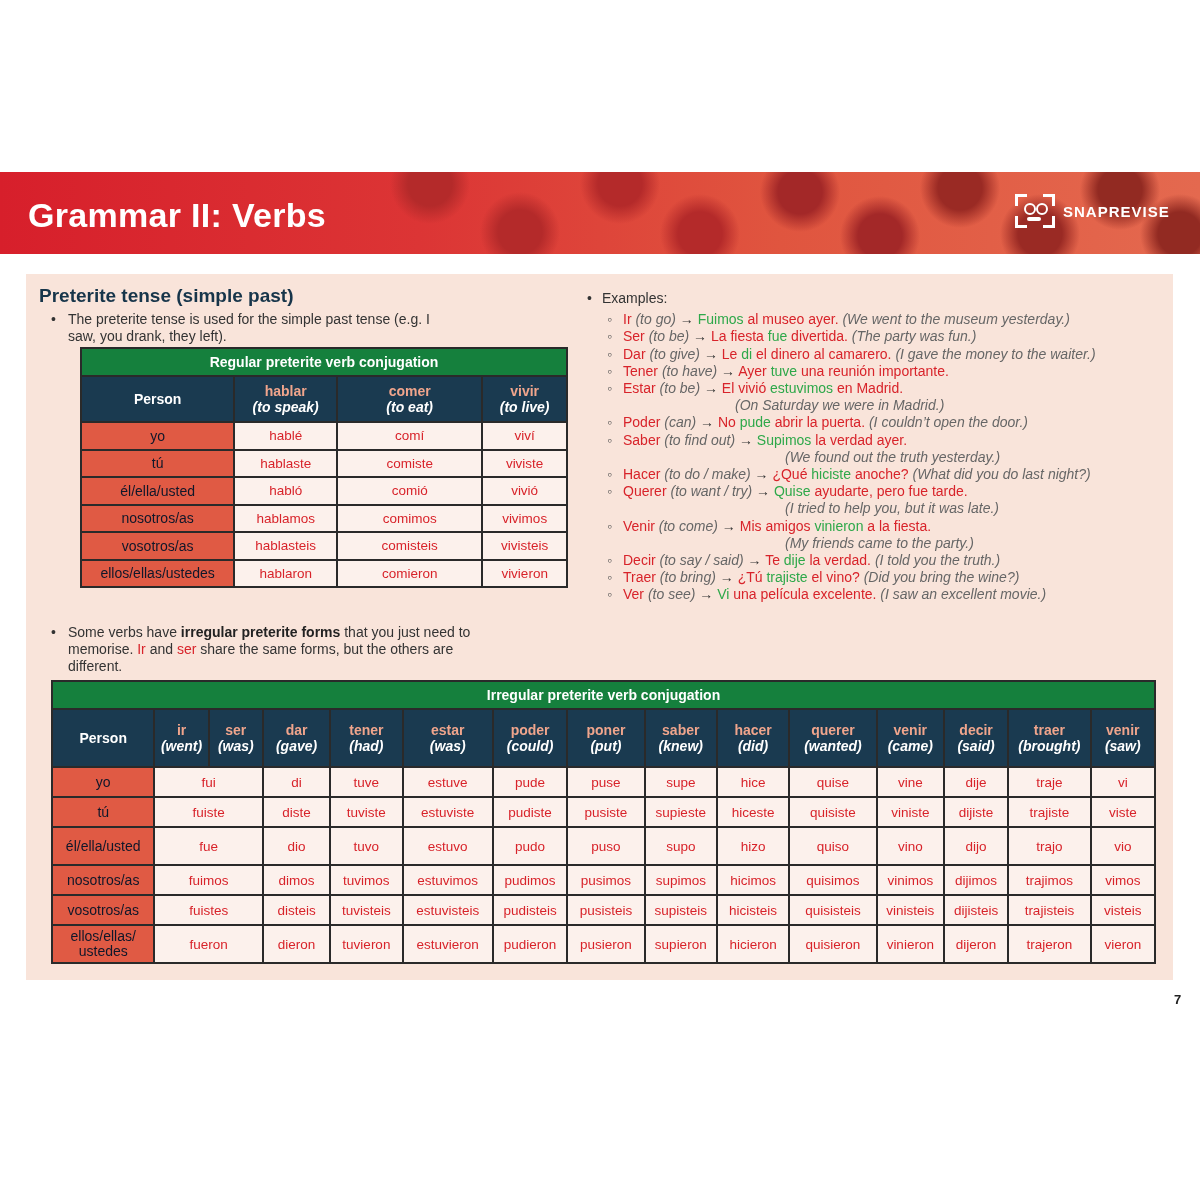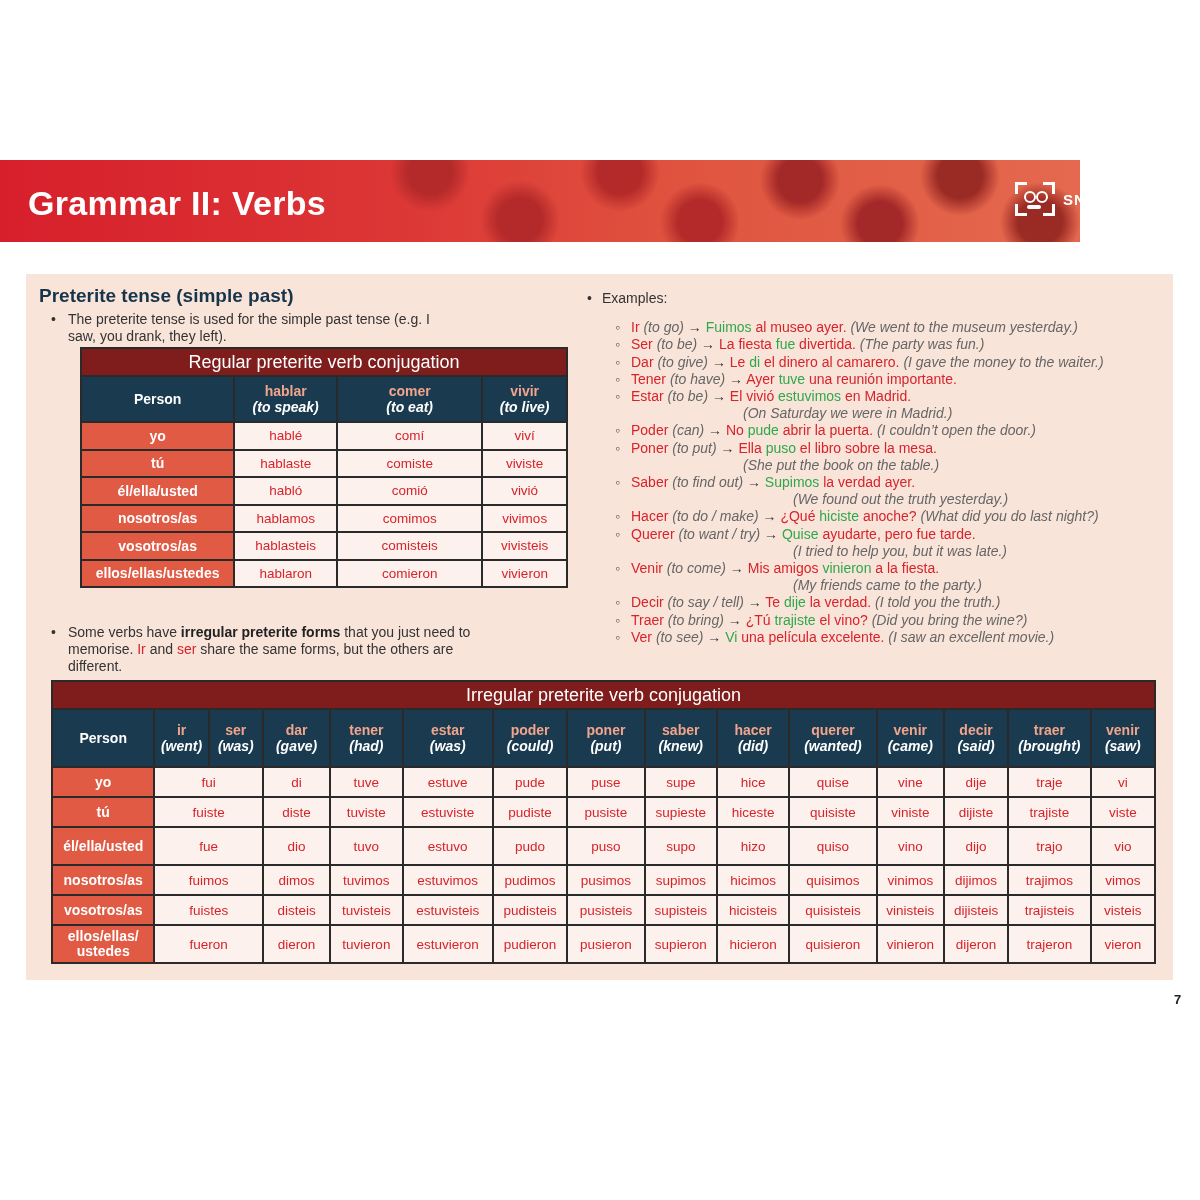--- a/index.html
+++ b/index.html
@@ -1,17 +1,17 @@
 <!DOCTYPE html>
 <html><head>
 <meta charset="utf-8">
 <style>
   html, body { margin:0; padding:0; background:#ffffff; }
   body { width:1200px; height:1200px; position:relative; overflow:hidden; font-family:"Liberation Sans", sans-serif; color:#222; }
-  .banner { position:absolute; left:0; top:160px; width:1080px; height:82px;
+  .banner { position:absolute; left:0; top:172px; width:1200px; height:82px;
     background:
       radial-gradient(circle at 430px 12px, #b42a2a 0 22px, transparent 40px),
       radial-gradient(circle at 520px 60px, #b42a2a 0 22px, transparent 40px),
       radial-gradient(circle at 620px 12px, #b42a2a 0 22px, transparent 40px),
       radial-gradient(circle at 700px 62px, #b42a2a 0 22px, transparent 40px),
       radial-gradient(circle at 800px 20px, #a32828 0 22px, transparent 40px),
       radial-gradient(circle at 880px 64px, #a32828 0 22px, transparent 40px),
       radial-gradient(circle at 960px 16px, #9a2a24 0 22px, transparent 40px),
       radial-gradient(circle at 1040px 62px, #9a2a24 0 22px, transparent 40px),
       radial-gradient(circle at 1120px 18px, #922a22 0 22px, transparent 40px),
@@ -36,38 +36,38 @@
   .h2 { position:absolute; left:39px; top:285px; font-size:19px; font-weight:bold; color:#17354a; }
   .bullet { position:absolute; font-size:14px; color:#333; line-height:17px; }
   .bullet .dot { position:absolute; left:-17px; }
   .red { color:#d8232a; }
   .green { color:#2ea84a; }
   .gray-it { color:#666; font-style:italic; }
   b { color:#222; }
 
   table { border-collapse:collapse; position:absolute; }
   td, th { border:2px solid #2a2a2a; text-align:center; padding:0; }
-  .caption-cell { background:#7f1d1d; color:#fff; font-weight:normal; font-size:18px; height:26px; }
+  .caption-cell { background:#15803d; color:#fff; font-weight:bold; font-size:14px; height:26px; }
   .head-cell { background:#1a3a50; color:#f0a58c; font-weight:bold; font-size:14px; line-height:16px; }
   .head-cell i { color:#fff; display:block; }
   .head-person { background:#1a3a50; color:#fff; font-weight:bold; font-size:14px;text-align:center; }
-  .person { background:#e05a44; color:#ffffff; font-weight:bold; font-size:14px; }
+  .person { background:#e05a44; color:#0f172a; font-weight:normal; font-size:14px; }
   .cell { background:#fcf1ec; color:#d8232a; font-size:13.5px; }
 
   #regular { left:80px; top:347px; width:488px; }
   #regular .head-cell, #regular .head-person { height:44px; }
   #regular td.cell, #regular td.person { height:25.5px; }
 
   #irregular { left:51px; top:680px; width:1105px; }
   #irregular .head-cell, #irregular .head-person { height:56px; }
   #irregular td.person { line-height:15px; }
 
   .examples { position:absolute; left:602px; top:290px; font-size:14px; line-height:17.2px; color:#333; }
   .examples .ex-title { position:relative; }
-  .examples ul { list-style:none; margin:12px; padding:0 0 0 17px; }
+  .examples ul { list-style:none; margin:4px; padding:0 0 0 17px; }
   .examples li { position:relative; }
   .examples li::before { content:"◦"; position:absolute; left:-16px; color:#555; }
   .examples .tr-line { display:block; }
 
   .page-num { position:absolute; left:1174px; top:992px; font-size:13px; font-weight:bold; color:#222; }
 </style>
 </head>
 <body>
 
 <div class="banner">
@@ -154,26 +154,25 @@
 
 <div class="examples">
   <div class="ex-title"><span style="position:absolute;left:-15px">•</span><span>Examples:</span></div>
   <ul id="examples-ul">
       <li><span class="red">Ir</span> <span class="gray-it">(to go)</span> → <span class="green">Fuimos</span><span class="red"> al museo ayer.</span> <span class="gray-it">(We went to the museum yesterday.)</span></li>
       <li><span class="red">Ser</span> <span class="gray-it">(to be)</span> → <span class="red">La fiesta </span><span class="green">fue</span><span class="red"> divertida.</span> <span class="gray-it">(The party was fun.)</span></li>
       <li><span class="red">Dar</span> <span class="gray-it">(to give)</span> → <span class="red">Le </span><span class="green">di</span><span class="red"> el dinero al camarero.</span> <span class="gray-it">(I gave the money to the waiter.)</span></li>
       <li><span class="red">Tener</span> <span class="gray-it">(to have)</span> → <span class="red">Ayer </span><span class="green">tuve</span><span class="red"> una reunión importante.</span></li>
       <li><span class="red">Estar</span> <span class="gray-it">(to be)</span> → <span class="red"> El vivió </span><span class="green">estuvimos</span><span class="red"> en Madrid.</span><span class="gray-it tr-line" style="padding-left:112px">(On Saturday we were in Madrid.)</span></li>
       <li><span class="red">Poder</span> <span class="gray-it">(can)</span> → <span class="red">No </span><span class="green">pude</span><span class="red"> abrir la puerta.</span> <span class="gray-it">(I couldn’t open the door.)</span></li>
-      <li><span class="red">Poner</span> <span class="gray-it">(to put)</span> → <span class="red">Ella </span><span class="green">puso</span><span class="red"> el libro sobre la mesa.</span><span class="gray-it tr-line" style="padding-left:112px">(She put the book on the table.)</span></li>
       <li><span class="red">Saber</span> <span class="gray-it">(to find out)</span> → <span class="green">Supimos</span><span class="red"> la verdad ayer.</span><span class="gray-it tr-line" style="padding-left:162px">(We found out the truth yesterday.)</span></li>
       <li><span class="red">Hacer</span> <span class="gray-it">(to do / make)</span> → <span class="red">¿Qué </span><span class="green">hiciste</span><span class="red"> anoche?</span> <span class="gray-it">(What did you do last night?)</span></li>
       <li><span class="red">Querer</span> <span class="gray-it">(to want / try)</span> → <span class="green">Quise</span><span class="red"> ayudarte, pero fue tarde.</span><span class="gray-it tr-line" style="padding-left:162px">(I tried to help you, but it was late.)</span></li>
       <li><span class="red">Venir</span> <span class="gray-it">(to come)</span> → <span class="red">Mis amigos </span><span class="green">vinieron</span><span class="red"> a la fiesta.</span><span class="gray-it tr-line" style="padding-left:162px">(My friends came to the party.)</span></li>
-      <li><span class="red">Decir</span> <span class="gray-it">(to say / tell)</span> → <span class="red">Te </span><span class="green">dije</span><span class="red"> la verdad. </span> <span class="gray-it">(I told you the truth.)</span></li>
+      <li><span class="red">Decir</span> <span class="gray-it">(to say / said)</span> → <span class="red">Te </span><span class="green">dije</span><span class="red"> la verdad. </span> <span class="gray-it">(I told you the truth.)</span></li>
       <li><span class="red">Traer</span> <span class="gray-it">(to bring)</span> → <span class="red">¿Tú </span><span class="green">trajiste</span><span class="red"> el vino? </span> <span class="gray-it">(Did you bring the wine?)</span></li>
       <li><span class="red">Ver</span> <span class="gray-it">(to see)</span> → <span class="green">Vi</span><span class="red"> una película excelente.</span> <span class="gray-it">(I saw an excellent movie.)</span></li>
     </ul>
 </div>
 
 <table id="irregular">
   <tbody>
       <tr>
         <th colspan="15" class="caption-cell">Irregular preterite verb conjugation</th>
       </tr>

